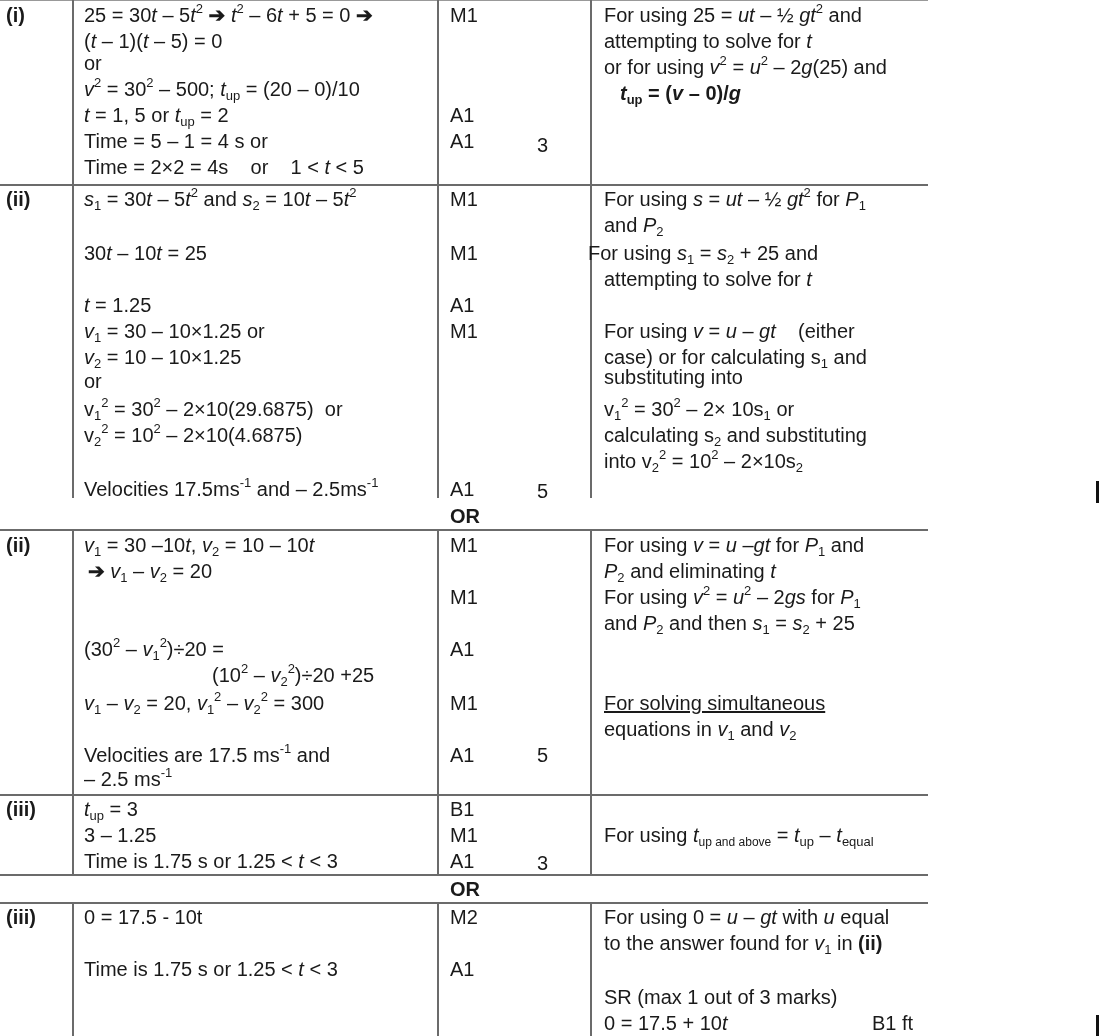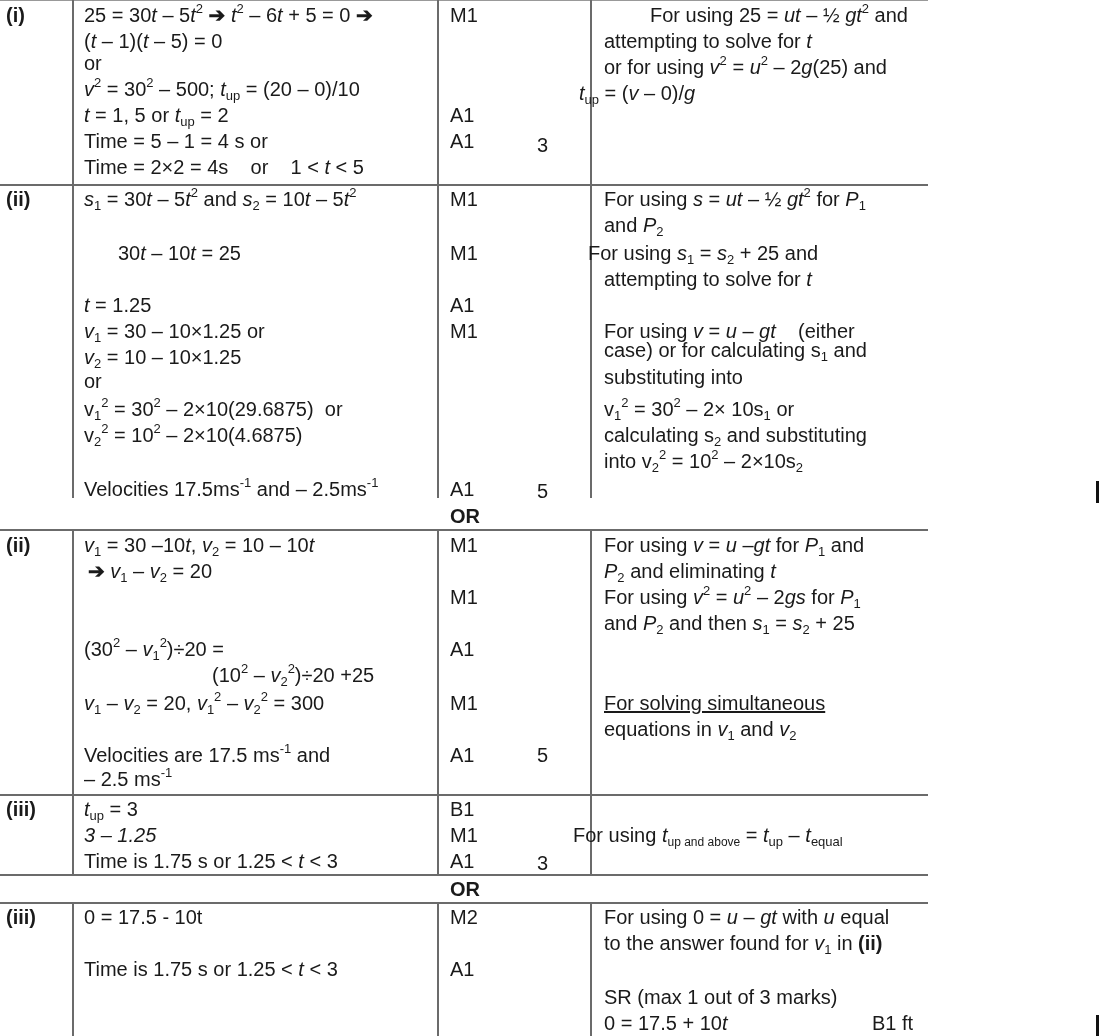--- a/index.html
+++ b/index.html
@@ -53,29 +53,29 @@
 <div class="t" style="left:84px;top:76px;"><i>v</i><sup>2</sup> = 30<sup>2</sup> – 500; <i>t</i><sub>up</sub> = (20 – 0)/10</div>
 <div class="t" style="left:84px;top:102px;"><i>t</i> = 1, 5 or <i>t</i><sub>up</sub> = 2</div>
 <div class="t" style="left:84px;top:128px;">Time = 5 – 1 = 4 s or</div>
 <div class="t" style="left:84px;top:154px;">Time = 2×2 = 4s &nbsp;&nbsp; or &nbsp;&nbsp; 1 &lt; <i>t</i> &lt; 5</div>
 
 <div class="marks" style="left:450px;top:2px;">M1</div>
 <div class="marks" style="left:450px;top:102px;">A1</div>
 <div class="marks" style="left:450px;top:128px;">A1</div>
 <div class="marks" style="left:537px;top:132px;">3</div>
 
-<div class="t" style="left:604px;top:2px;margin-left:46px;">For using 25 = <i>ut</i> – ½ <i>gt</i><sup>2</sup> and</div>
+<div class="t" style="left:604px;top:2px;">For using 25 = <i>ut</i> – ½ <i>gt</i><sup>2</sup> and</div>
 <div class="t" style="left:604px;top:28px;">attempting to solve for <i>t</i></div>
 <div class="t" style="left:604px;top:54px;">or for using <i>v</i><sup>2</sup> = <i>u</i><sup>2</sup> – 2<i>g</i>(25) and</div>
-<div class="t" style="left:579px;top:80px;"><i>t</i><sub>up</sub> = (<i>v</i> – 0)/<i>g</i></div>
+<div class="t" style="left:620px;top:80px;font-weight:bold;"><i>t</i><sub>up</sub> = (<i>v</i> – 0)/<i>g</i></div>
 
 <div class="t lbl" style="left:6px;top:186px;">(ii)</div>
 
 <div class="t" style="left:84px;top:186px;"><i>s</i><sub>1</sub> = 30<i>t</i> – 5<i>t</i><sup>2</sup> and <i>s</i><sub>2</sub> = 10<i>t</i> – 5<i>t</i><sup>2</sup></div>
-<div class="t" style="left:84px;top:240px;margin-left:34px;">30<i>t</i> – 10<i>t</i> = 25</div>
+<div class="t" style="left:84px;top:240px;">30<i>t</i> – 10<i>t</i> = 25</div>
 <div class="t" style="left:84px;top:292px;"><i>t</i> = 1.25</div>
 <div class="t" style="left:84px;top:318px;"><i>v</i><sub>1</sub> = 30 – 10×1.25 or</div>
 <div class="t" style="left:84px;top:344px;"><i>v</i><sub>2</sub> = 10 – 10×1.25</div>
 <div class="t" style="left:84px;top:368px;">or</div>
 <div class="t" style="left:84px;top:396px;">v<sub>1</sub><sup>2</sup> = 30<sup>2</sup> – 2×10(29.6875) &nbsp;or</div>
 <div class="t" style="left:84px;top:422px;">v<sub>2</sub><sup>2</sup> = 10<sup>2</sup> – 2×10(4.6875)</div>
 <div class="t" style="left:84px;top:476px;">Velocities 17.5ms<sup>-1</sup> and – 2.5ms<sup>-1</sup></div>
 
 <div class="marks" style="left:450px;top:186px;">M1</div>
 <div class="marks" style="left:450px;top:240px;">M1</div>
@@ -83,21 +83,21 @@
 <div class="marks" style="left:450px;top:318px;">M1</div>
 <div class="marks" style="left:450px;top:476px;">A1</div>
 <div class="marks" style="left:537px;top:478px;">5</div>
 <div class="marks bold" style="left:450px;top:503px;">OR</div>
 
 <div class="t" style="left:604px;top:186px;">For using <i>s</i> = <i>ut</i> – ½ <i>gt</i><sup>2</sup> for <i>P</i><sub>1</sub></div>
 <div class="t" style="left:604px;top:212px;">and <i>P</i><sub>2</sub></div>
 <div class="t" style="left:588px;top:240px;">For using <i>s</i><sub>1</sub> = <i>s</i><sub>2</sub> + 25 and</div>
 <div class="t" style="left:604px;top:266px;">attempting to solve for <i>t</i></div>
 <div class="t" style="left:604px;top:318px;">For using <i>v</i> = <i>u</i> – <i>gt</i> &nbsp;&nbsp;&nbsp;(either</div>
-<div class="t" style="left:604px;top:337px;text-align:center;">case) or for calculating s<sub>1</sub> and</div>
+<div class="t" style="left:604px;top:344px;text-align:center;">case) or for calculating s<sub>1</sub> and</div>
 <div class="t" style="left:604px;top:364px;">substituting into</div>
 <div class="t" style="left:604px;top:396px;">v<sub>1</sub><sup>2</sup> = 30<sup>2</sup> – 2× 10s<sub>1</sub> or</div>
 <div class="t" style="left:604px;top:422px;">calculating s<sub>2</sub> and substituting</div>
 <div class="t" style="left:604px;top:448px;">into v<sub>2</sub><sup>2</sup> = 10<sup>2</sup> – 2×10s<sub>2</sub></div>
 
 <div class="t lbl" style="left:6px;top:532px;">(ii)</div>
 
 <div class="t" style="left:84px;top:532px;"><i>v</i><sub>1</sub> = 30 –10<i>t</i>, <i>v</i><sub>2</sub> = 10 – 10<i>t</i></div>
 <div class="t" style="left:88px;top:558px;"><b>➔</b> <i>v</i><sub>1</sub> – <i>v</i><sub>2</sub> = 20</div>
 <div class="t" style="left:84px;top:636px;">(30<sup>2</sup> – <i>v</i><sub>1</sub><sup>2</sup>)÷20 =</div>
@@ -116,29 +116,29 @@
 <div class="t" style="left:604px;top:532px;">For using <i>v</i> = <i>u</i> –<i>gt</i> for <i>P</i><sub>1</sub> and</div>
 <div class="t" style="left:604px;top:558px;"><i>P</i><sub>2</sub> and eliminating <i>t</i></div>
 <div class="t" style="left:604px;top:584px;">For using <i>v</i><sup>2</sup> = <i>u</i><sup>2</sup> – 2<i>gs</i> for <i>P</i><sub>1</sub></div>
 <div class="t" style="left:604px;top:610px;">and <i>P</i><sub>2</sub> and then <i>s</i><sub>1</sub> = <i>s</i><sub>2</sub> + 25</div>
 <div class="t" style="left:604px;top:690px;text-decoration:underline;">For solving simultaneous</div>
 <div class="t" style="left:604px;top:716px;text-align:center;">equations in <i>v</i><sub>1</sub> and <i>v</i><sub>2</sub></div>
 
 <div class="t lbl" style="left:6px;top:796px;">(iii)</div>
 
 <div class="t" style="left:84px;top:796px;"><i>t</i><sub>up</sub> = 3</div>
-<div class="t" style="left:84px;top:822px;font-style:italic;">3 – 1.25</div>
+<div class="t" style="left:84px;top:822px;">3 – 1.25</div>
 <div class="t" style="left:84px;top:848px;">Time is 1.75 s or 1.25 &lt; <i>t</i> &lt; 3</div>
 
 <div class="marks" style="left:450px;top:796px;">B1</div>
 <div class="marks" style="left:450px;top:822px;">M1</div>
 <div class="marks" style="left:450px;top:848px;">A1</div>
 <div class="marks" style="left:537px;top:850px;">3</div>
 
-<div class="t" style="left:573px;top:822px;">For using <i>t</i><sub style="font-size:12px;">up and above</sub> = <i>t</i><sub>up</sub> – <i>t</i><sub>equal</sub></div>
+<div class="t" style="left:604px;top:822px;">For using <i>t</i><sub style="font-size:12px;">up and above</sub> = <i>t</i><sub>up</sub> – <i>t</i><sub>equal</sub></div>
 
 <div class="marks bold" style="left:450px;top:876px;">OR</div>
 
 <div class="t lbl" style="left:6px;top:904px;">(iii)</div>
 
 <div class="t" style="left:84px;top:904px;">0 = 17.5 - 10t</div>
 <div class="t" style="left:84px;top:956px;">Time is 1.75 s or 1.25 &lt; <i>t</i> &lt; 3</div>
 
 <div class="marks" style="left:450px;top:904px;">M2</div>
 <div class="marks" style="left:450px;top:956px;">A1</div>

